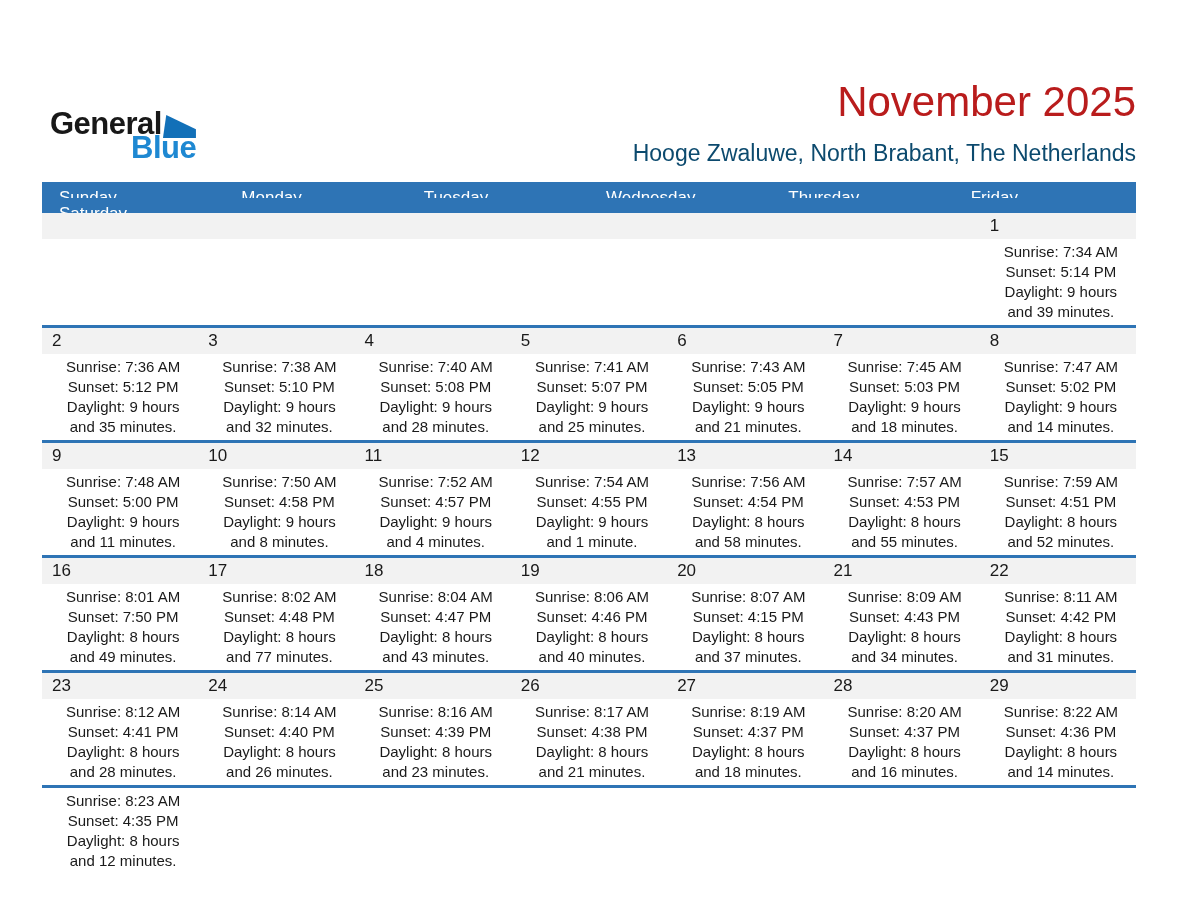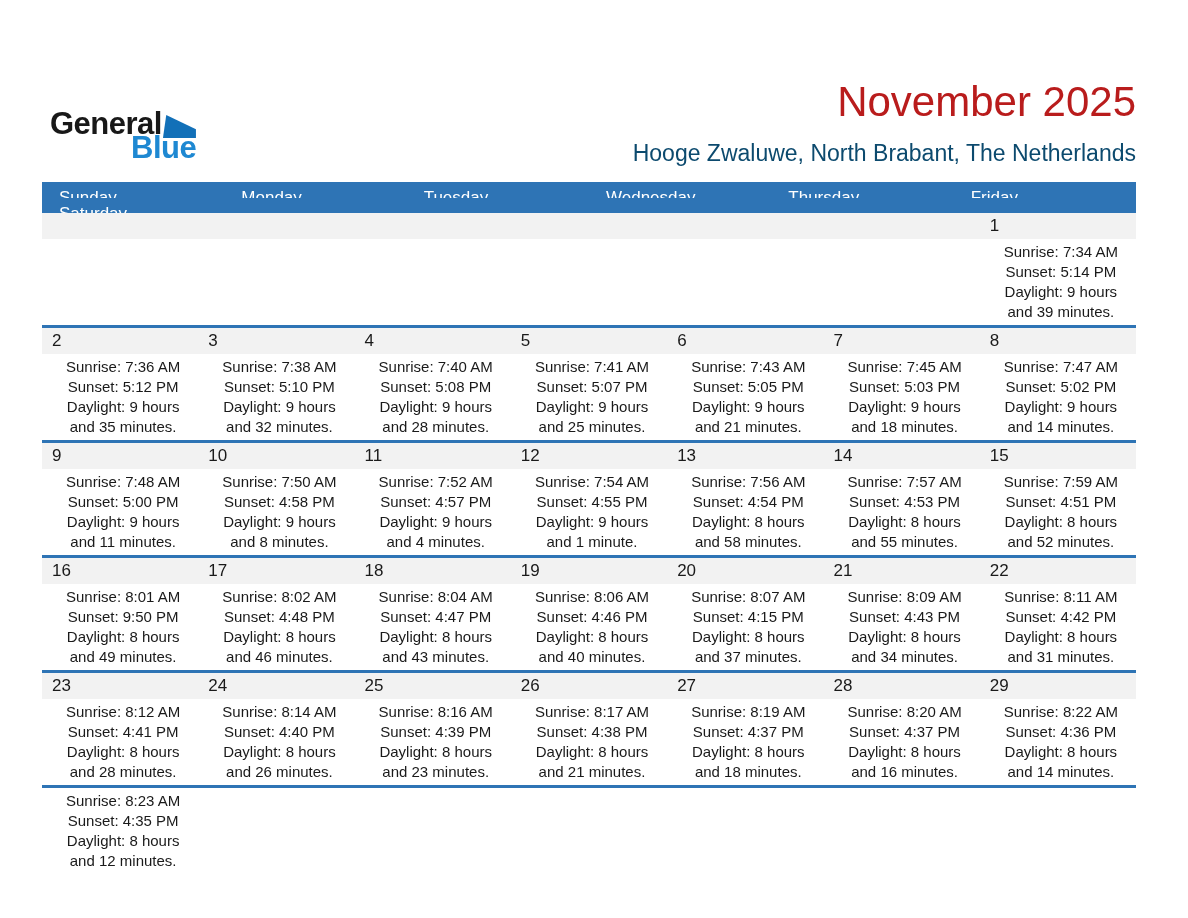--- a/index.html
+++ b/index.html
@@ -248,29 +248,29 @@
             <div class="num-cell">17</div>
             <div class="num-cell">18</div>
             <div class="num-cell">19</div>
             <div class="num-cell">20</div>
             <div class="num-cell">21</div>
             <div class="num-cell">22</div>
           </div>
           <div class="detail-row">
             <div class="detail-cell">
               <div class="detail-line">Sunrise: 8:01 AM</div>
-              <div class="detail-line">Sunset: 9:50 PM</div>
+              <div class="detail-line">Sunset: 7:50 PM</div>
               <div class="detail-line">Daylight: 8 hours</div>
               <div class="detail-line">and 49 minutes.</div>
             </div>
             <div class="detail-cell">
               <div class="detail-line">Sunrise: 8:02 AM</div>
               <div class="detail-line">Sunset: 4:48 PM</div>
               <div class="detail-line">Daylight: 8 hours</div>
-              <div class="detail-line">and 46 minutes.</div>
+              <div class="detail-line">and 77 minutes.</div>
             </div>
             <div class="detail-cell">
               <div class="detail-line">Sunrise: 8:04 AM</div>
               <div class="detail-line">Sunset: 4:47 PM</div>
               <div class="detail-line">Daylight: 8 hours</div>
               <div class="detail-line">and 43 minutes.</div>
             </div>
             <div class="detail-cell">
               <div class="detail-line">Sunrise: 8:06 AM</div>
               <div class="detail-line">Sunset: 4:46 PM</div>

